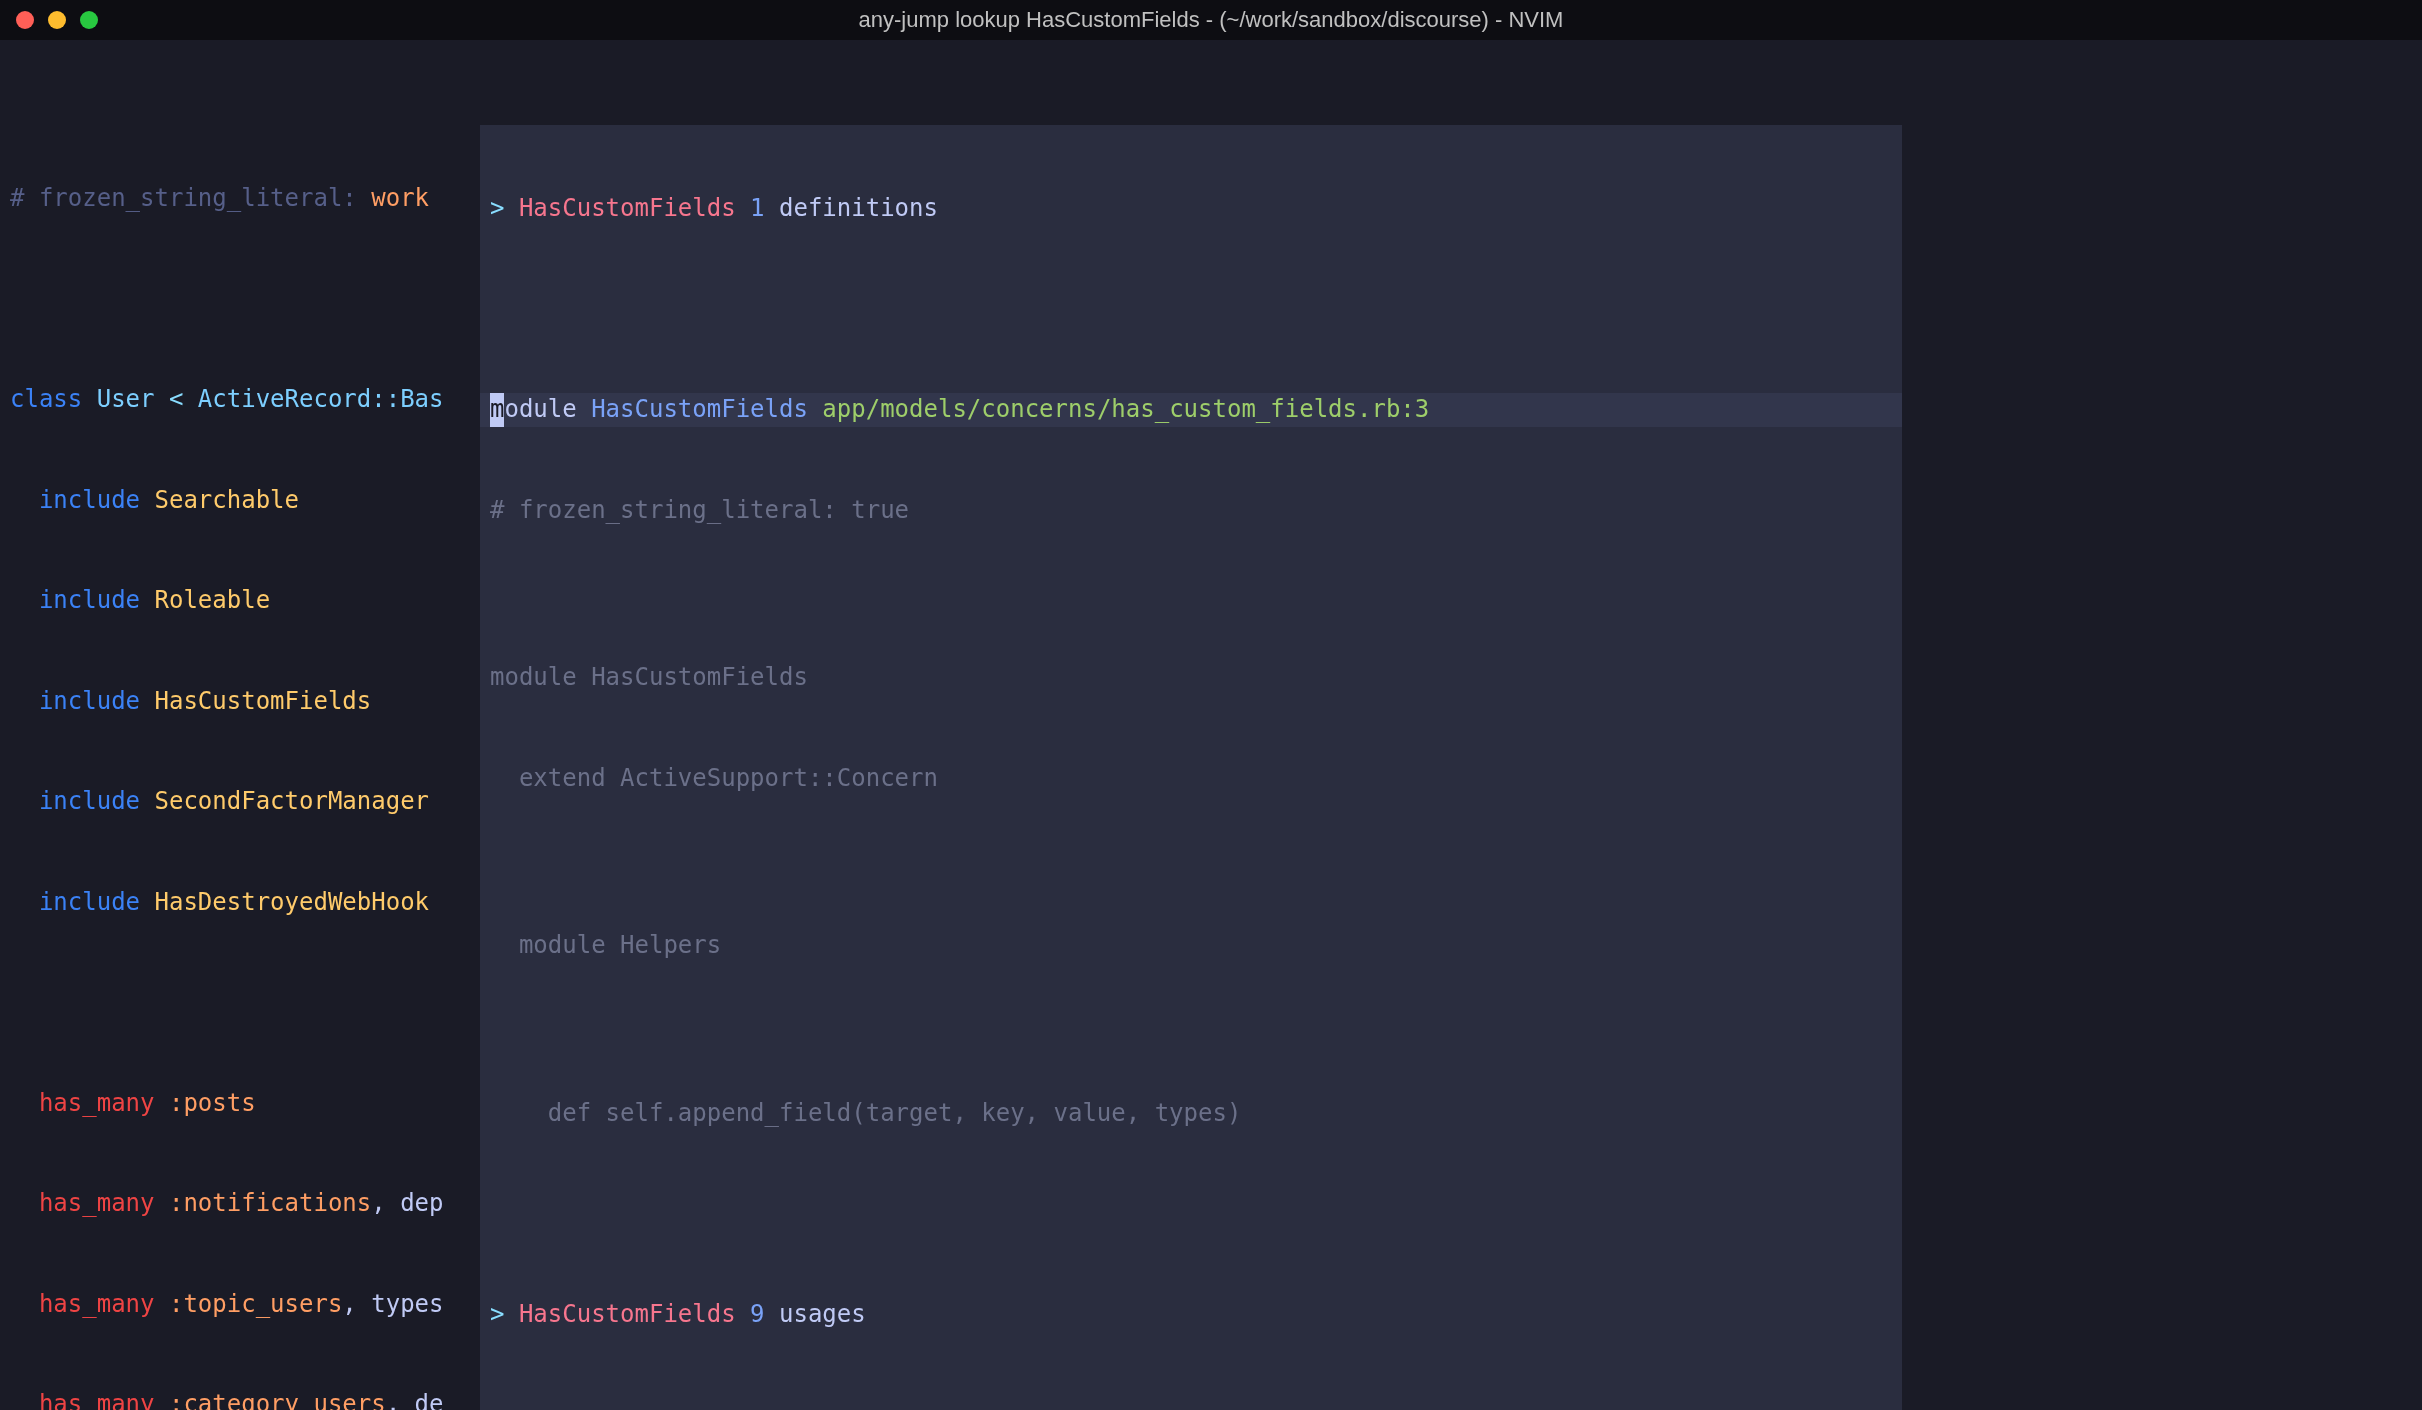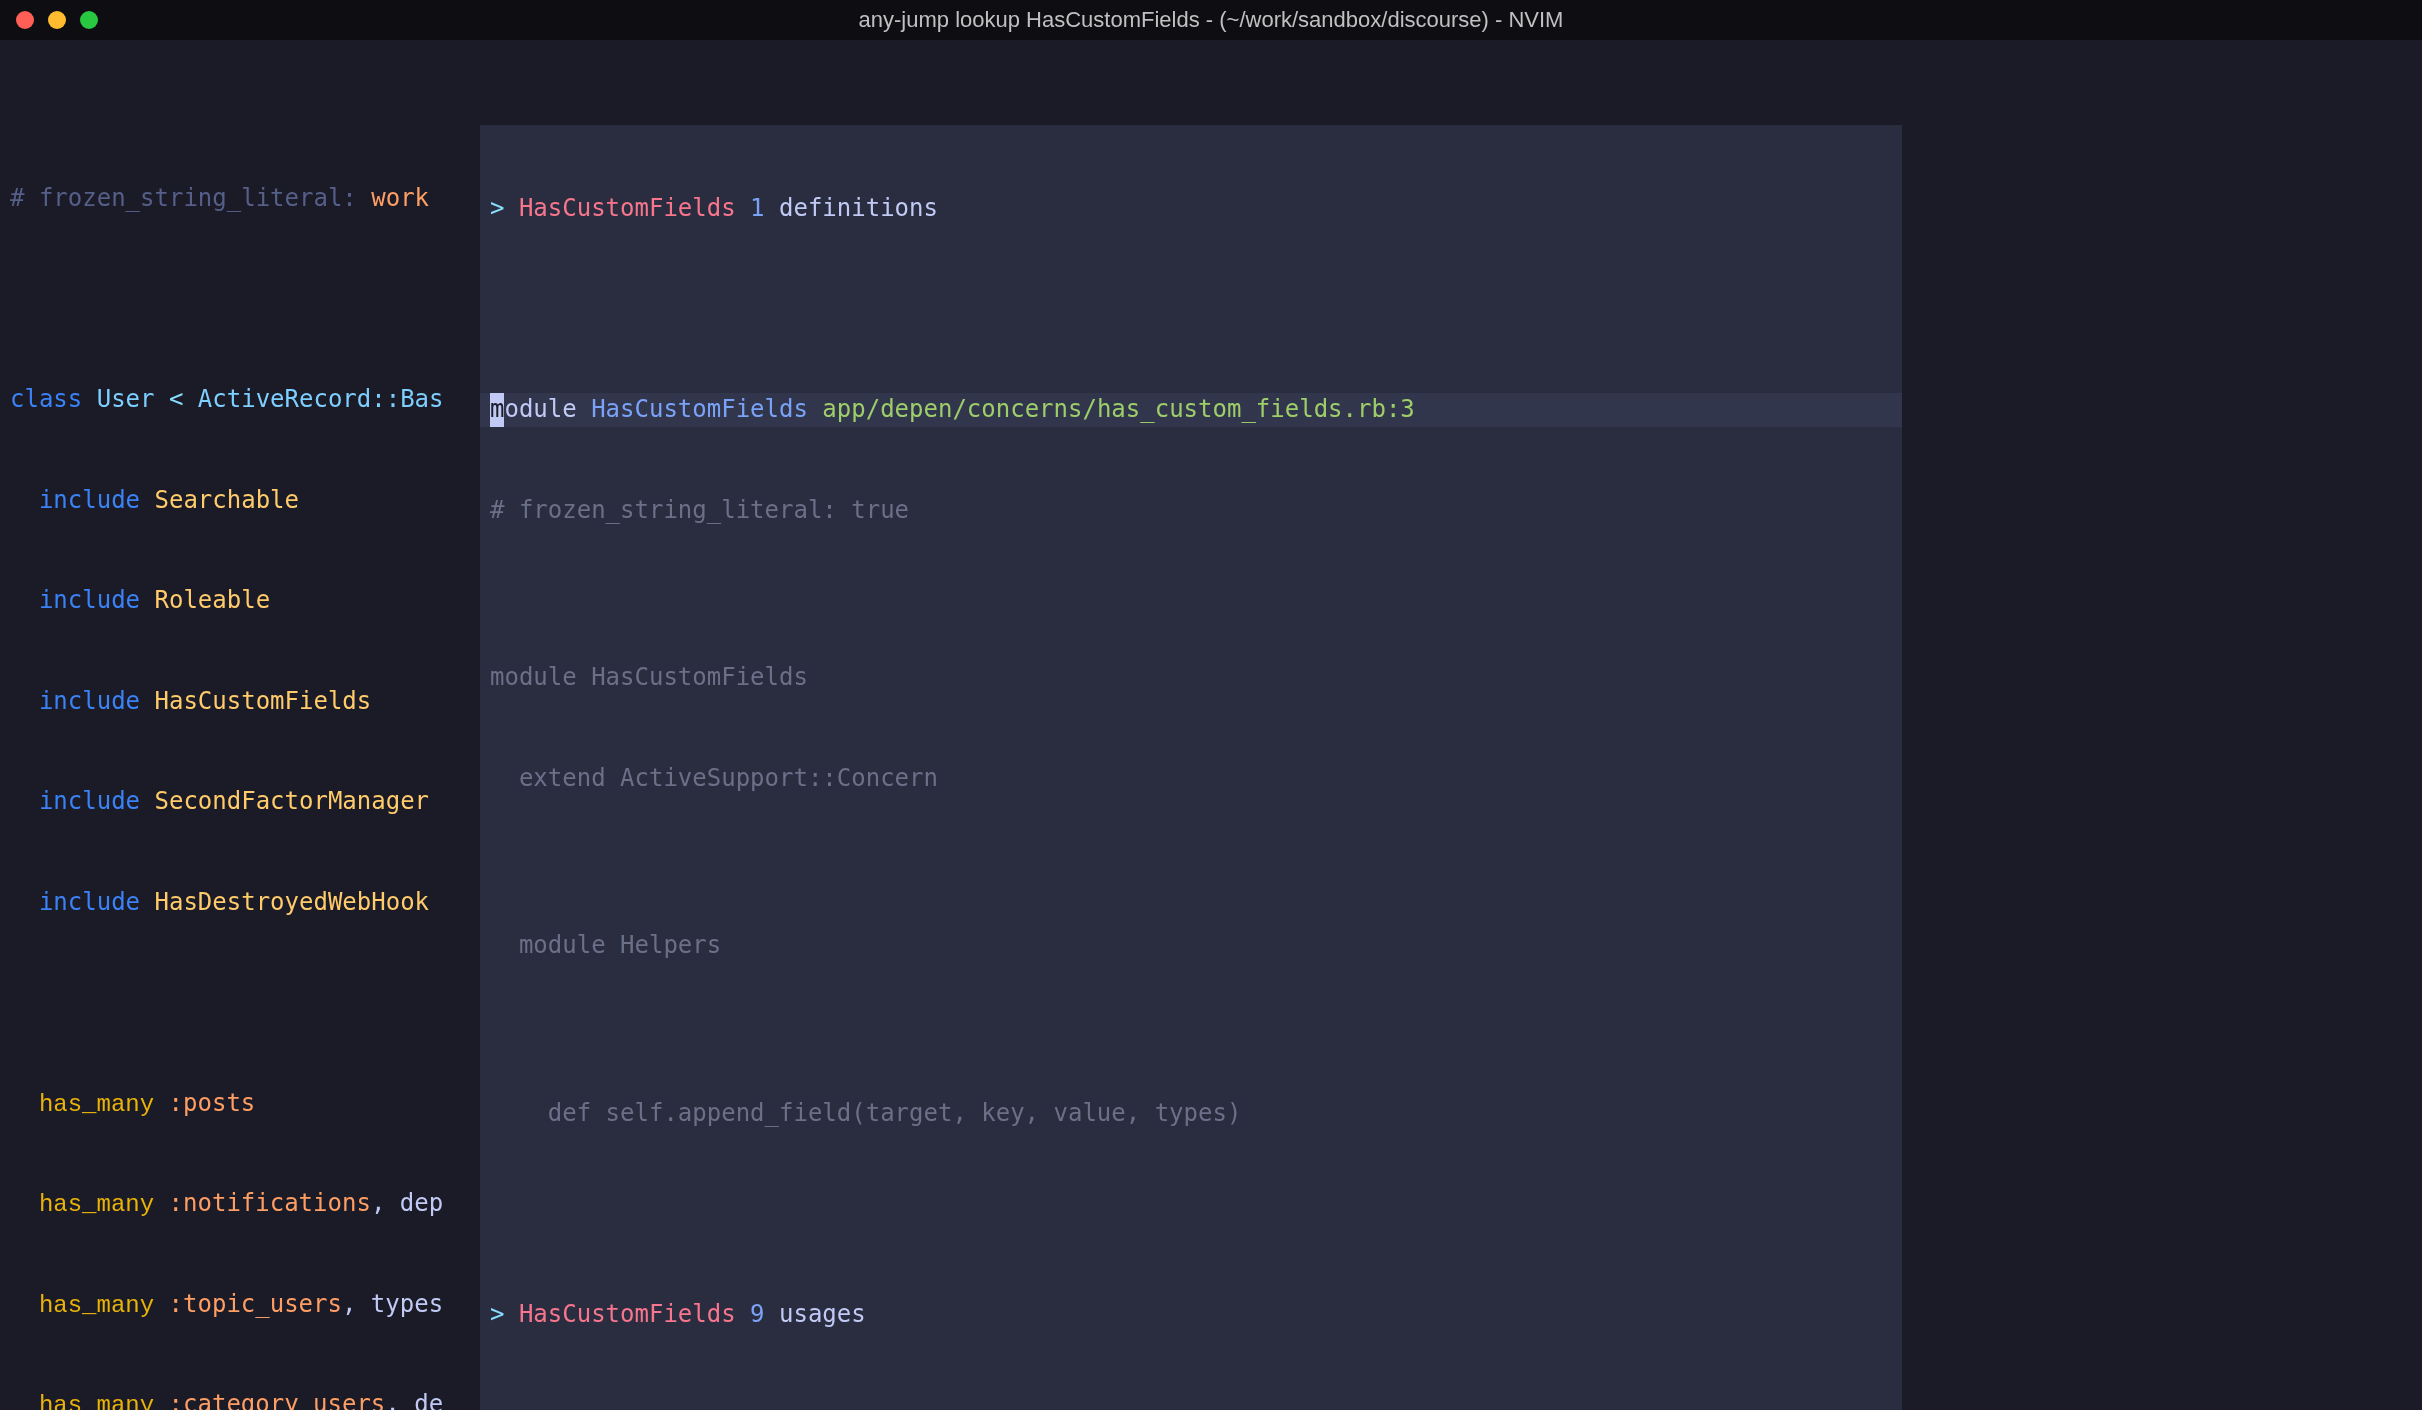--- a/index.html
+++ b/index.html
@@ -42,21 +42,21 @@
   .editor {
     position: relative;
     padding: 8px 10px;
     white-space: pre;
   }
   .code-line { height: 33.5px; }
   .c-comment  { color: #565f89; }
   .c-keyword  { color: #3b82f6; }
   .c-class    { color: #7dcfff; }
   .c-inc      { color: #3b82f6; }
-  .c-ident    { color: #eab308; font-family: Liberation Mono, monospace; }
+  .c-ident    { color: #ef4444; }
   .c-sym      { color: #ff9e64; }
   .c-op       { color: #89ddff; }
   .c-bool     { color: #ff9e64; }
   .c-constnm  { color: #ffcb6b; }
   .c-punct    { color: #c0caf5; }
 
   
   .popup {
     position: absolute;
     top: 85px;
@@ -147,21 +147,21 @@
   
   
   
   
   
 
   
   <div class="popup">
     <div class="popup-line"><span class="p-angle">&gt;</span>&nbsp;<span class="p-head">HasCustomFields</span>&nbsp;<span class="p-count">1</span>&nbsp;<span class="p-sub">definitions</span></div>
     <div class="popup-line"></div>
-    <div class="popup-line selected"><span class="cursor-block">m</span><span class="p-kw">odule</span>&nbsp;<span class="p-modname">HasCustomFields</span>&nbsp;<span class="p-path">app/depen/concerns/has_custom_fields.rb:3</span></div>
+    <div class="popup-line selected"><span class="cursor-block">m</span><span class="p-kw">odule</span>&nbsp;<span class="p-modname">HasCustomFields</span>&nbsp;<span class="p-path">app/models/concerns/has_custom_fields.rb:3</span></div>
     <pre class="p-dim"># frozen_string_literal: true</pre>
     <pre class="p-dim"></pre>
     <pre class="p-dim">module HasCustomFields</pre>
     <pre class="p-dim">  extend ActiveSupport::Concern</pre>
     <pre class="p-dim"></pre>
     <pre class="p-dim">  module Helpers</pre>
     <pre class="p-dim"></pre>
     <pre class="p-dim">    def self.append_field(target, key, value, types)</pre>
     <div class="popup-line"></div>
     <div class="popup-line"><span class="p-angle">&gt;</span>&nbsp;<span class="p-head">HasCustomFields</span>&nbsp;<span class="p-count">9</span>&nbsp;<span class="p-sub">usages</span></div>

